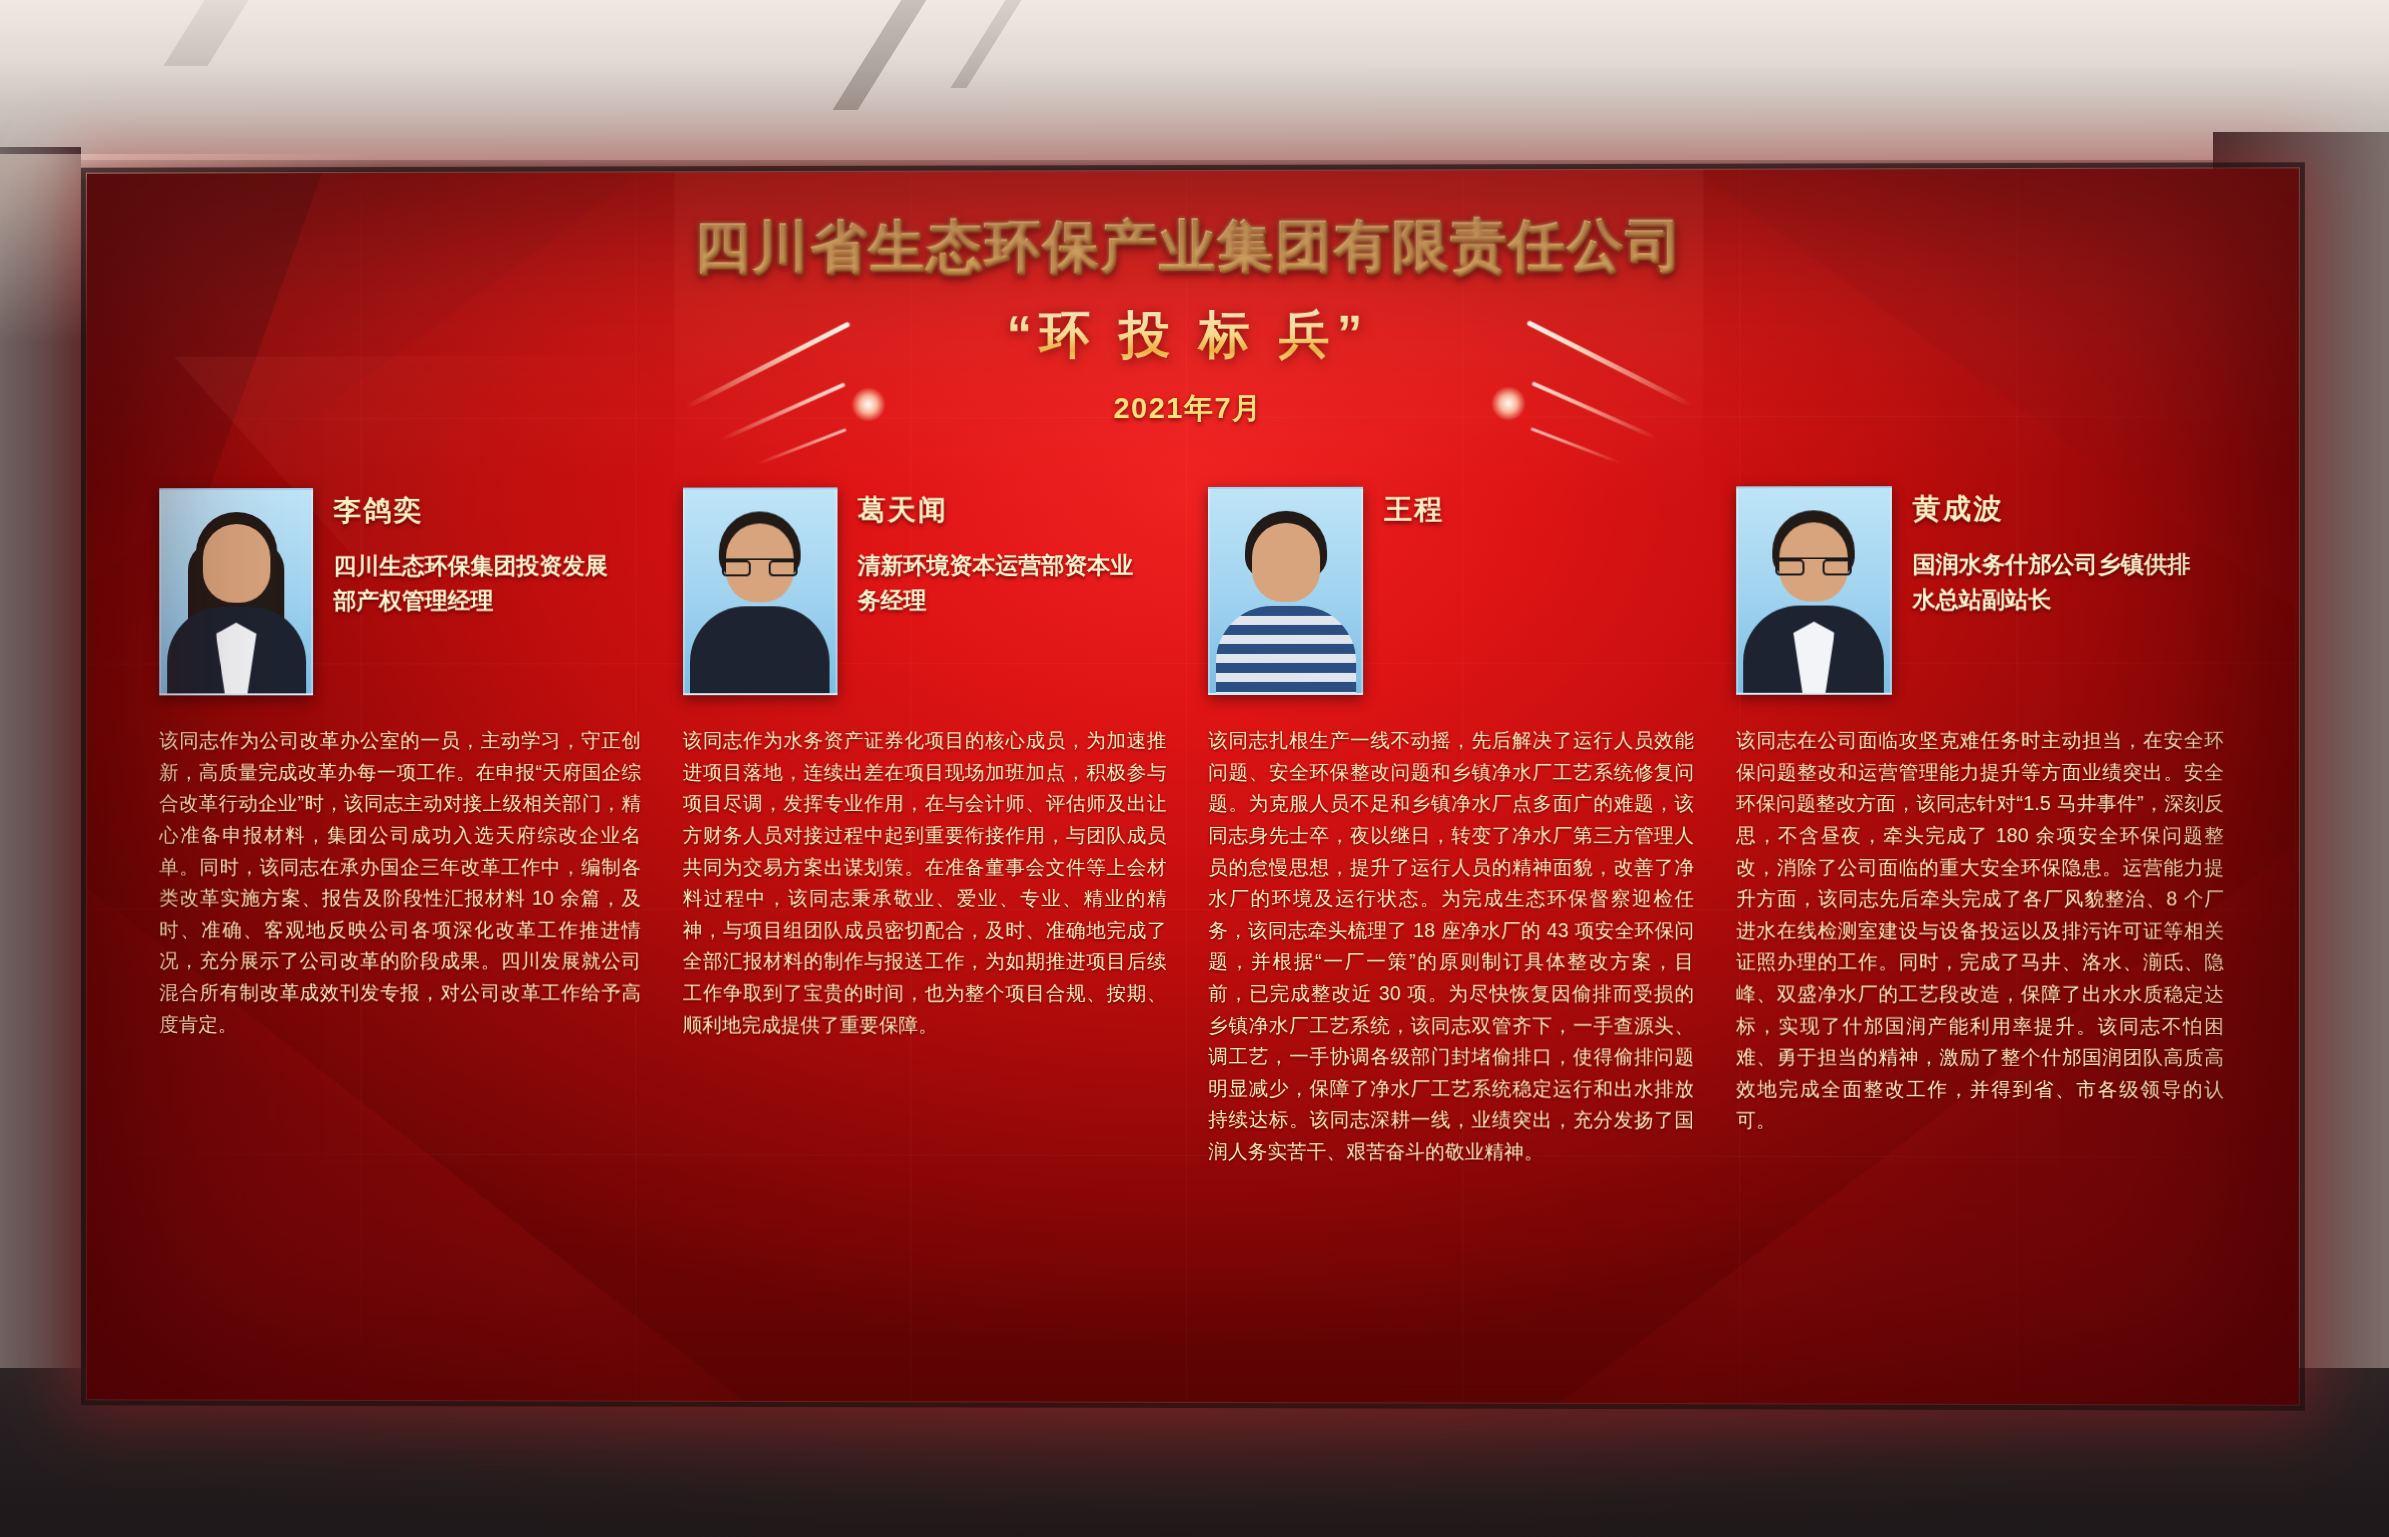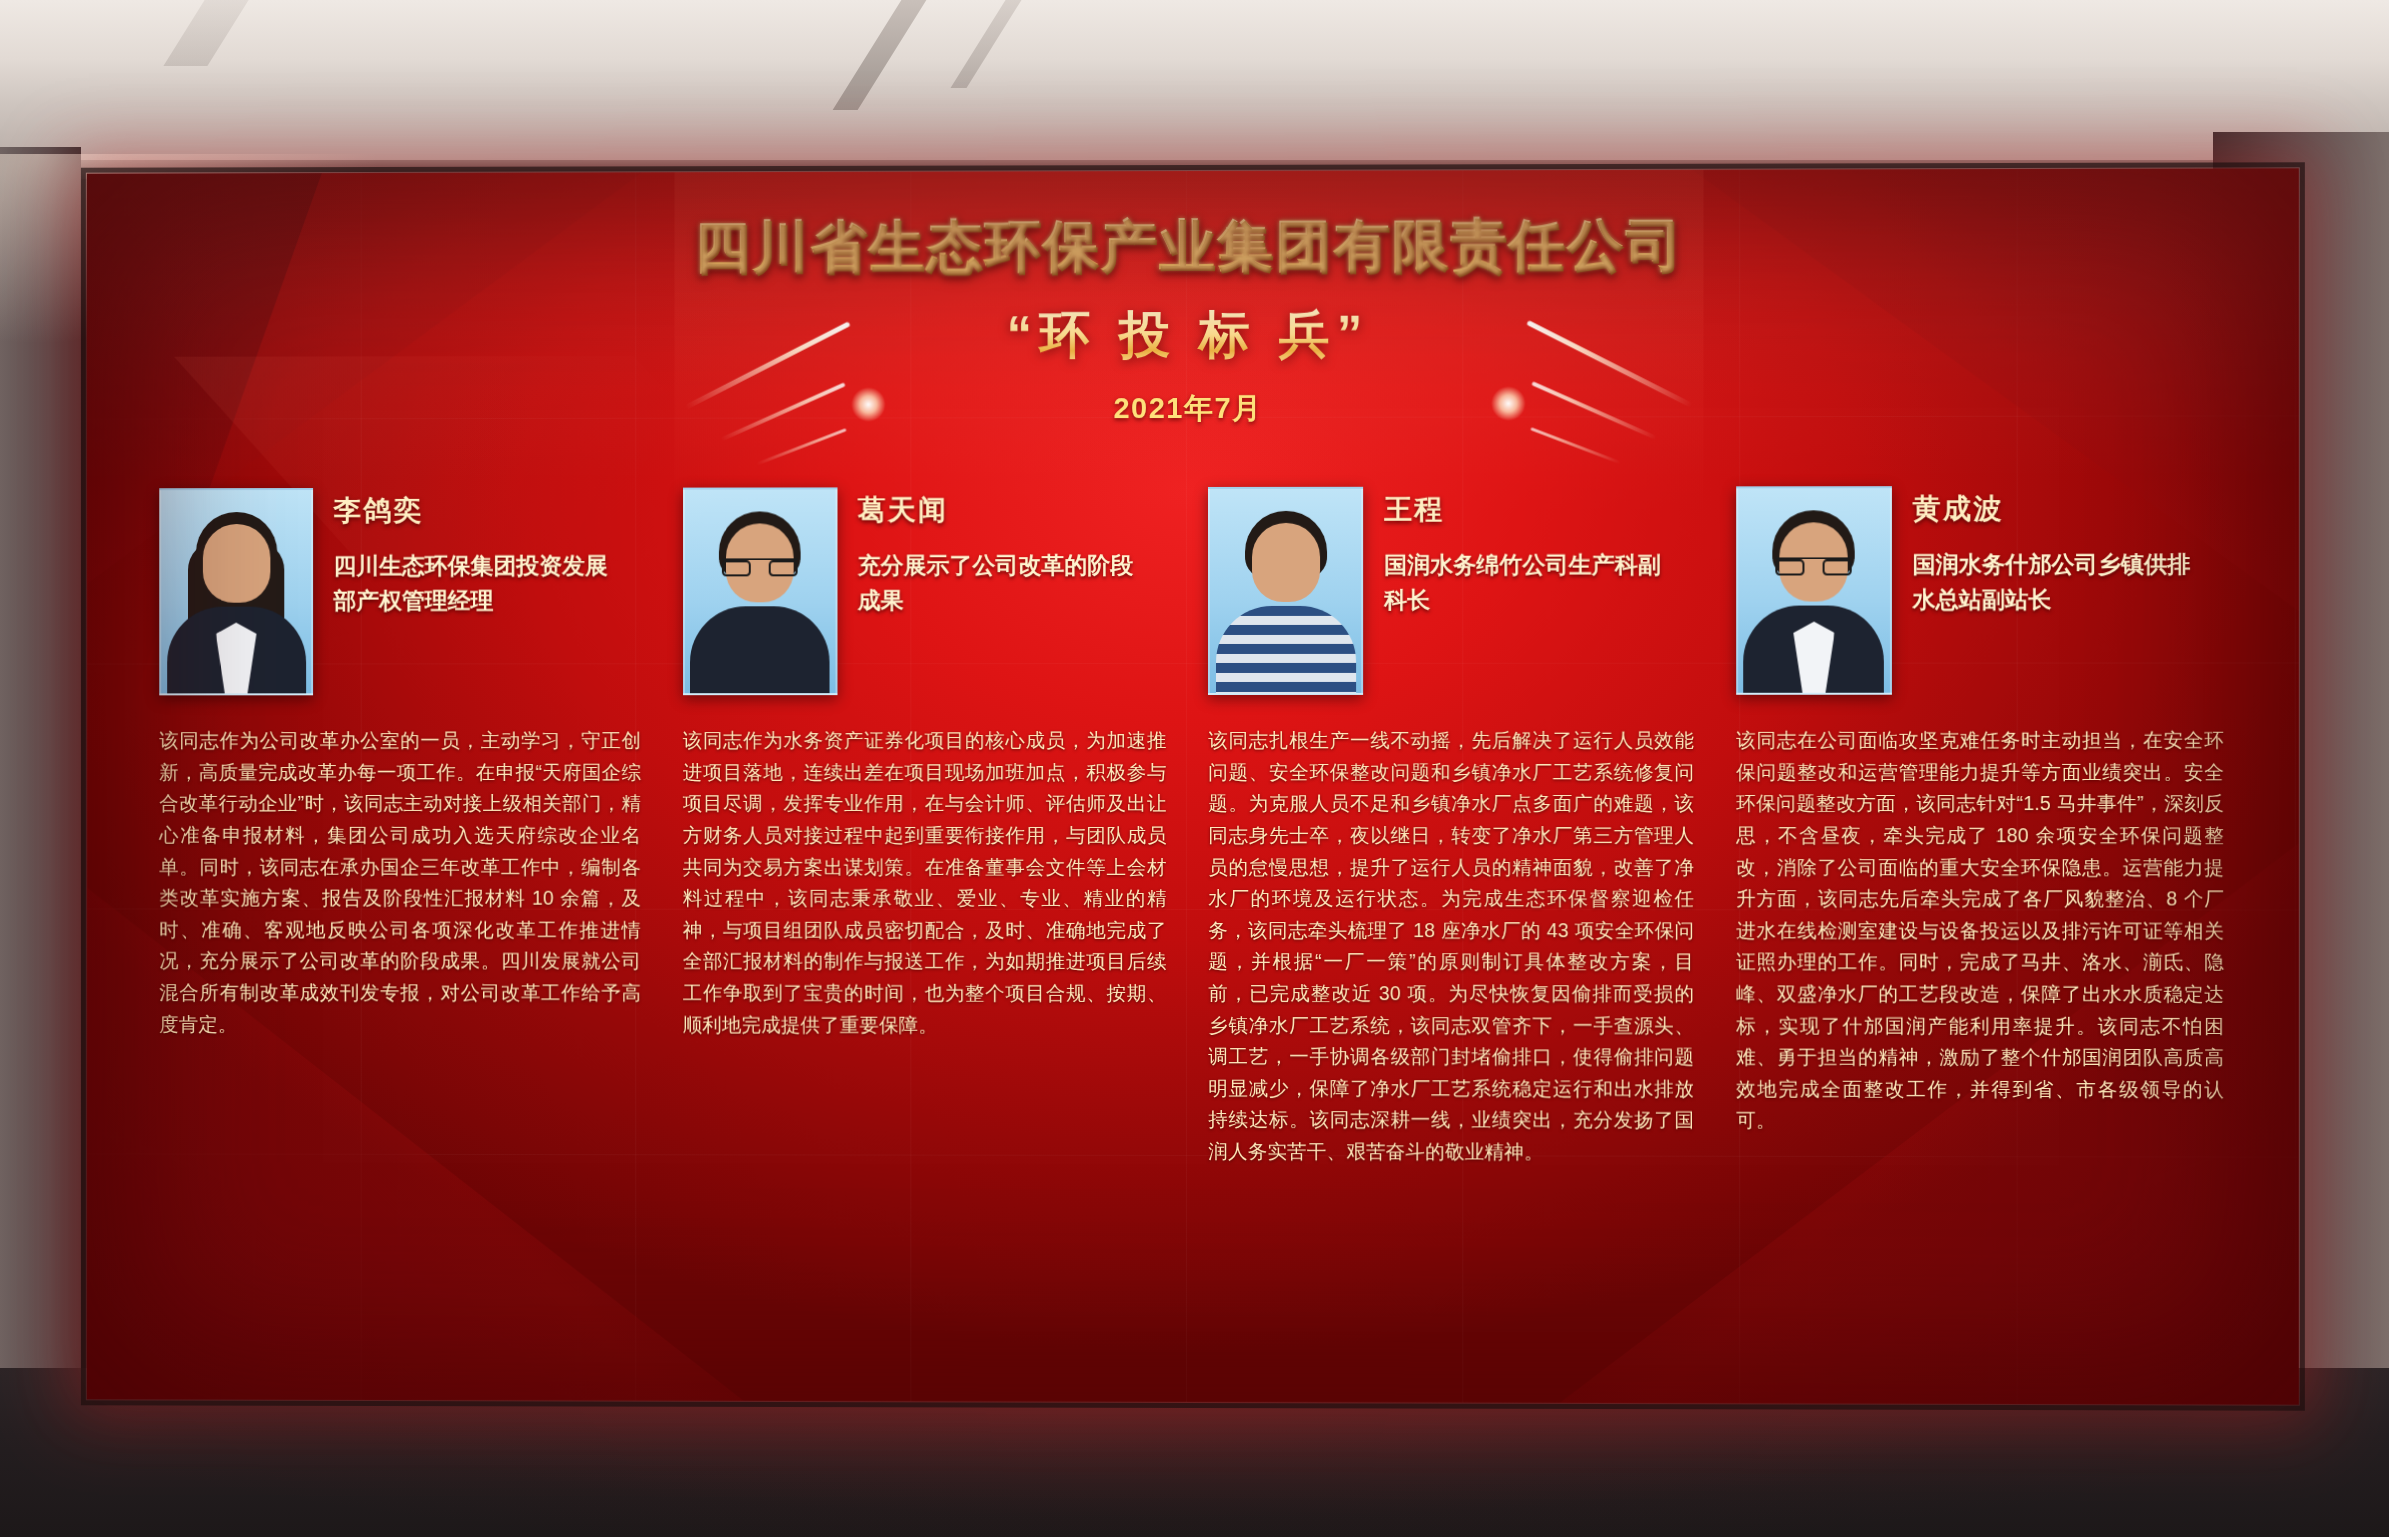--- a/index.html
+++ b/index.html
@@ -416,36 +416,35 @@
     <div class="card">
       <div class="card-top">
         <div class="portrait">
           <div class="hair"></div>
           <div class="head"></div>
           <div class="glasses"></div>
           <div class="body"></div>
         </div>
         <div class="card-head-text">
           <div class="person-name">葛天闻</div>
-          <div class="person-title">充分展示了公司改革的阶段成果</div>
+          <div class="person-title">清新环境资本运营部资本业务经理</div>
         </div>
       </div>
       <div class="card-body">该同志作为水务资产证券化项目的核心成员，为加速推进项目落地，连续出差在项目现场加班加点，积极参与项目尽调，发挥专业作用，在与会计师、评估师及出让方财务人员对接过程中起到重要衔接作用，与团队成员共同为交易方案出谋划策。在准备董事会文件等上会材料过程中，该同志秉承敬业、爱业、专业、精业的精神，与项目组团队成员密切配合，及时、准确地完成了全部汇报材料的制作与报送工作，为如期推进项目后续工作争取到了宝贵的时间，也为整个项目合规、按期、顺利地完成提供了重要保障。</div>
     </div>
 
     <div class="card">
       <div class="card-top">
         <div class="portrait stripe">
           <div class="hair"></div>
           <div class="head"></div>
           <div class="body"></div>
         </div>
         <div class="card-head-text">
           <div class="person-name">王程</div>
-          <div class="person-title">国润水务绵竹公司生产科副科长</div>
         </div>
       </div>
       <div class="card-body">该同志扎根生产一线不动摇，先后解决了运行人员效能问题、安全环保整改问题和乡镇净水厂工艺系统修复问题。为克服人员不足和乡镇净水厂点多面广的难题，该同志身先士卒，夜以继日，转变了净水厂第三方管理人员的怠慢思想，提升了运行人员的精神面貌，改善了净水厂的环境及运行状态。为完成生态环保督察迎检任务，该同志牵头梳理了 18 座净水厂的 43 项安全环保问题，并根据“一厂一策”的原则制订具体整改方案，目前，已完成整改近 30 项。为尽快恢复因偷排而受损的乡镇净水厂工艺系统，该同志双管齐下，一手查源头、调工艺，一手协调各级部门封堵偷排口，使得偷排问题明显减少，保障了净水厂工艺系统稳定运行和出水排放持续达标。该同志深耕一线，业绩突出，充分发扬了国润人务实苦干、艰苦奋斗的敬业精神。</div>
     </div>
 
     <div class="card">
       <div class="card-top">
         <div class="portrait">
           <div class="hair"></div>
           <div class="head"></div>

